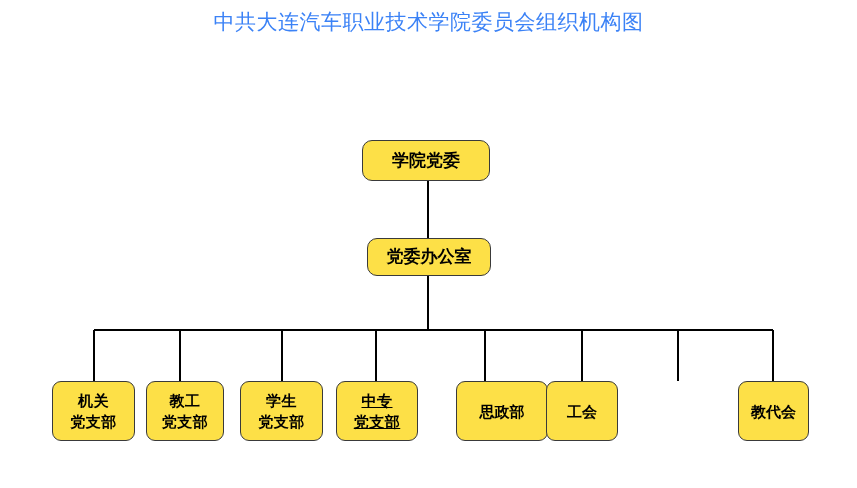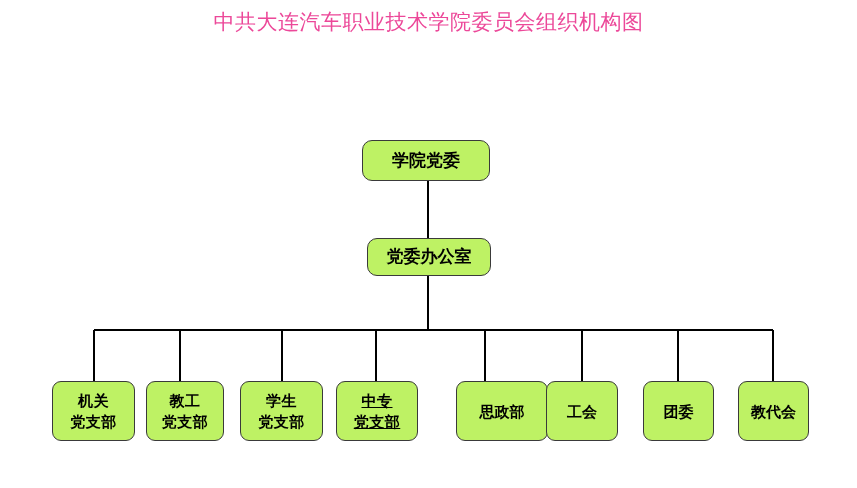--- a/index.html
+++ b/index.html
@@ -27,38 +27,38 @@
   #chart-title {
     position: absolute;
     left: 0;
     top: 8px;
     width: 857px;
     text-align: center;
     font-size: 21px;
     line-height: 28px;
     font-weight: 500;
     letter-spacing: 0.5px;
-    color: #ec4899;
+    color: #3b82f6;
     white-space: nowrap;
   }
 
   
   #connectors {
     position: absolute;
     left: 0; top: 0;
     width: 857px;
     height: 488px;
     pointer-events: none;
   }
 
   
   .node {
     position: absolute;
     box-sizing: border-box;
-    background: #bef264;
+    background: #fde047;
     border: 1.3px solid #3a3a3a;
     border-radius: 9px;
     display: flex;
     flex-direction: column;
     align-items: center;
     justify-content: center;
     text-align: center;
     color: #000000;
     font-weight: 600;
   }
@@ -152,21 +152,18 @@
   </div>
 
   <div class="node node-leaf one-line" style="left:456px; top:381px; width:92px; height:60px;">
     <span class="line">思政部</span>
   </div>
 
   <div class="node node-leaf one-line" style="left:546px; top:381px; width:72px; height:60px;">
     <span class="line">工会</span>
   </div>
 
-  <div class="node node-leaf one-line" style="left:643px; top:381px; width:71px; height:60px;">
-    <span class="line">团委</span>
-  </div>
 
   <div class="node node-leaf one-line" style="left:738px; top:381px; width:71px; height:60px;">
     <span class="line">教代会</span>
   </div>
 
 </div>
 
 </body></html>

